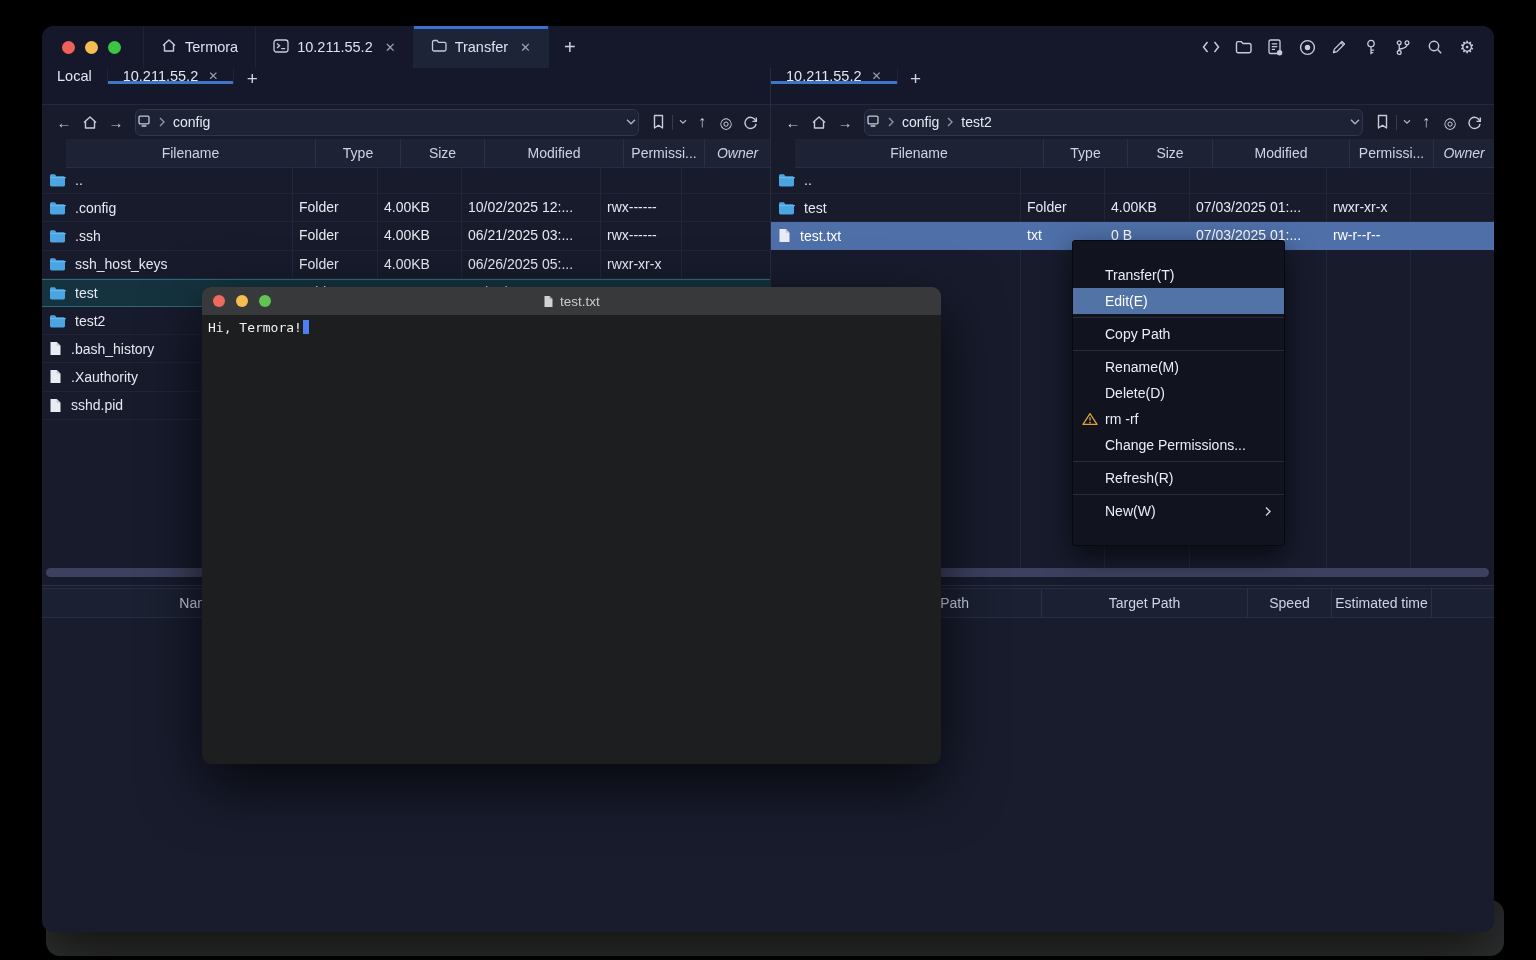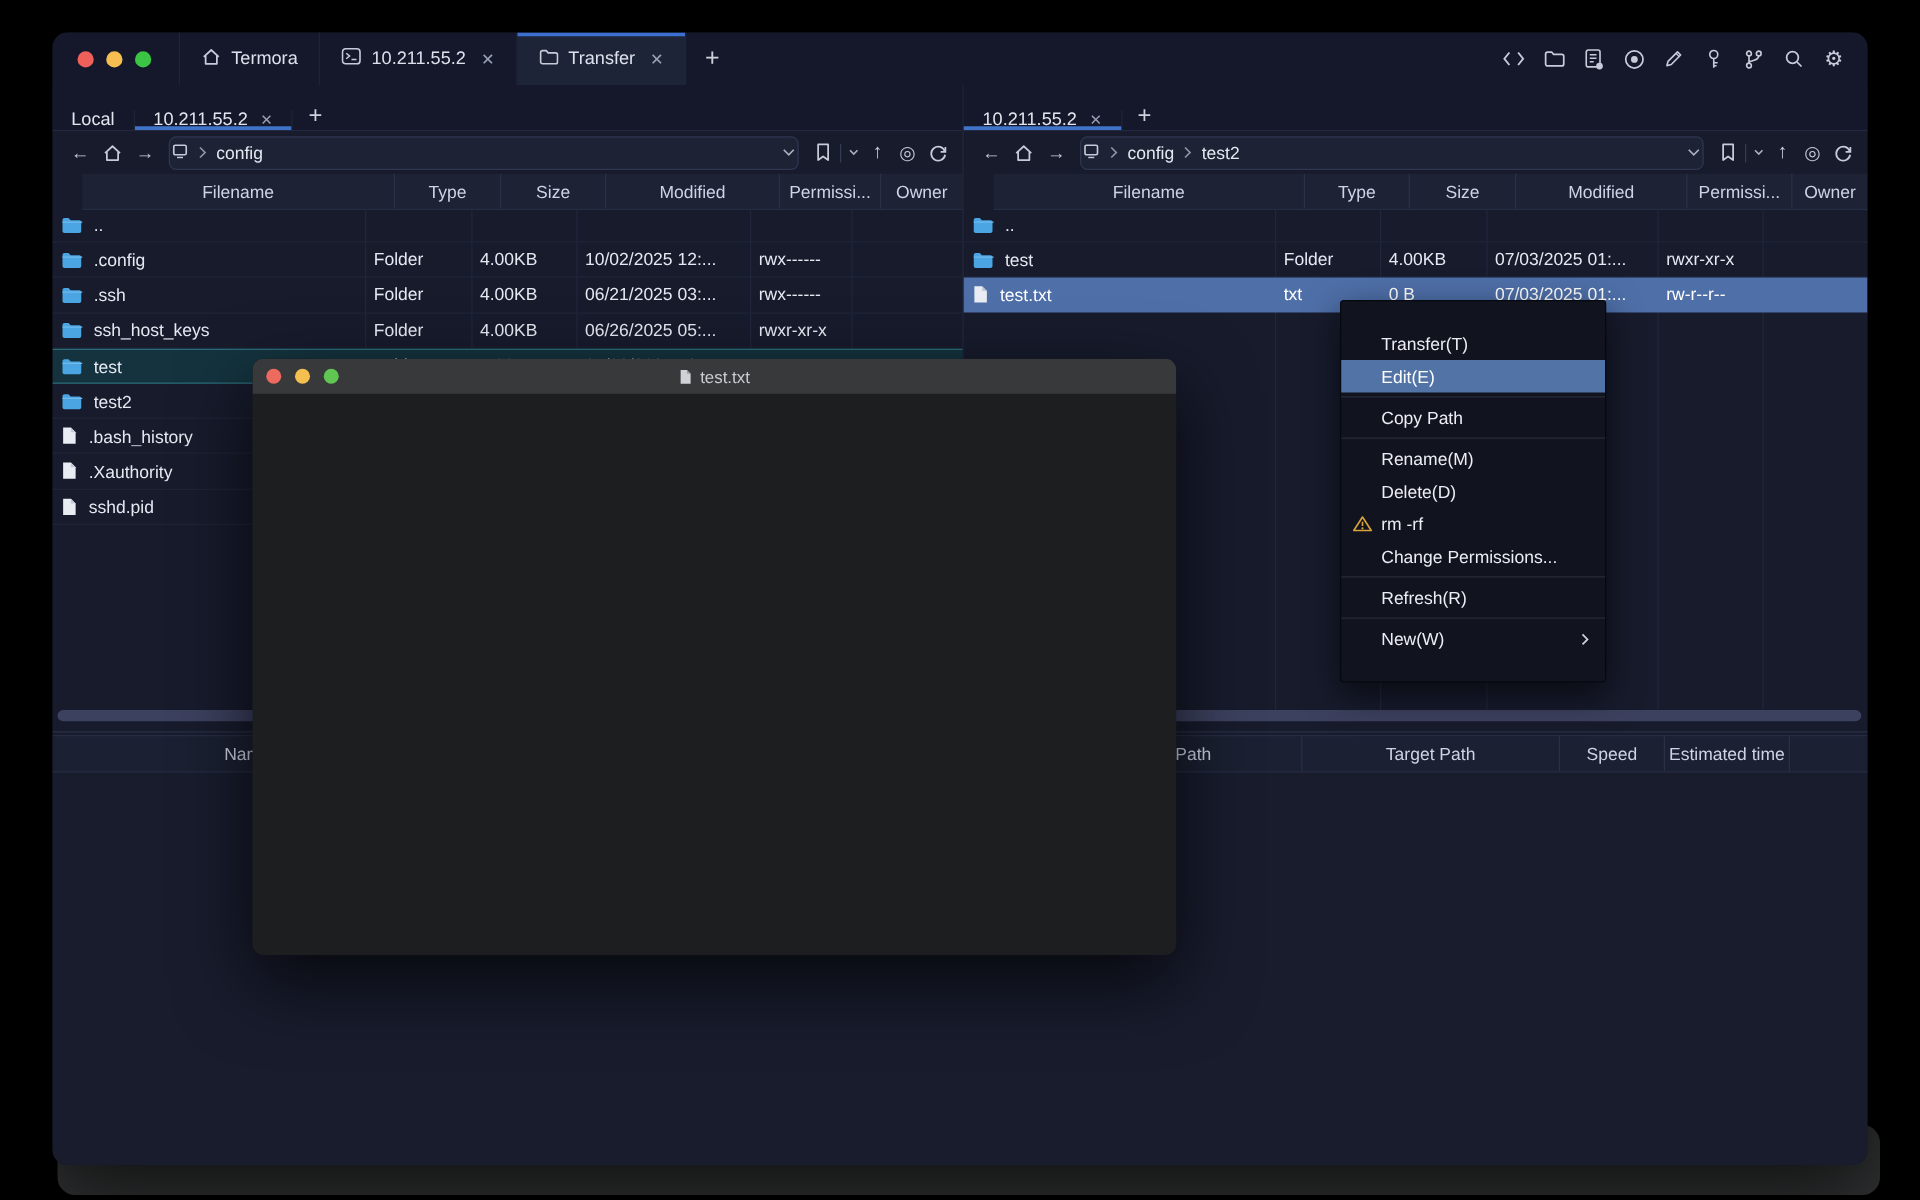--- a/index.html
+++ b/index.html
@@ -27,21 +27,21 @@
   .tab-plus{display:flex;align-items:center;padding:0 15px;color:#cdd1de;font-size:20px;font-weight:300;}
   .win-icons{margin-left:auto;display:flex;align-items:center;gap:14px;padding-right:18px;color:#c7cbd9;}
   .win-icons .wi{display:flex;align-items:center;justify-content:center;width:18px;height:18px;}
   .gear-glyph{font-size:17px;color:#c7cbd9;line-height:1;}
 
   
   .panels{position:absolute;top:42px;left:0;width:1452px;height:517px;display:flex;}
   .panel{position:relative;height:100%;background:#171b2c;}
   .panel.left{width:728px;border-right:1px solid #262b40;}
   .panel.right{width:723px;}
-  .ptabs{height:36px;display:flex;align-items:flex-end;background:#14182a;border-bottom:1px solid #232840;}
+  .ptabs{height:36px;display:flex;align-items:flex-start;background:#14182a;border-bottom:1px solid #232840;}
   .ptab{display:flex;align-items:center;gap:6px;padding:0 15px;font-size:14.5px;color:#e3e6ef;position:relative;border-right:1px solid #1e2336;}
   .ptab.active::after{content:"";position:absolute;bottom:0;left:0;right:0;height:3px;background:#3f74c9;}
   .ptab .tab-close{font-size:12px;}
   .ptab-plus{width:36px;display:flex;align-items:center;justify-content:center;color:#cdd1de;font-size:19px;font-weight:300;}
   .ptoolbar{height:34px;display:flex;align-items:center;gap:2px;padding:0 9px;}
   .nav-btn{width:26px;text-align:center;color:#c6cad8;font-size:15px;flex:0 0 auto;}
   .crumbbar{flex:1;height:25px;margin:0 6px 0 4px;background:#1d2235;border:1px solid #2f3652;border-radius:6px;
     display:flex;align-items:center;gap:7px;padding:0 1px;font-size:14px;color:#e6e9f2;}
   .crumb-caret{margin-left:auto;display:flex;align-items:center;}
   .tool-group{display:flex;align-items:center;gap:2px;}
@@ -49,21 +49,21 @@
   .tiny-sep{width:1px;height:15px;background:#343b56;margin:0 1px;}
   .glyph15{font-size:15px;line-height:1;color:#c6cad8;}
   .glyph16{font-size:16px;line-height:1;color:#c6cad8;}
 
   
   .fhead{height:28px;display:grid;background:#1d2235;border-bottom:1px solid #272d44;
     font-size:14px;color:#ced4e6;align-items:center;text-align:center;margin-left:24px;}
   .panel.left .fhead,.panel.left .frow{grid-template-columns:250px 85px 84px 139px 81px 1fr;}
   .panel.right .fhead,.panel.right .frow{grid-template-columns:249px 84px 85px 137px 84px 1fr;}
   .fhead .hcell{border-right:1px solid #2a3045;line-height:28px;overflow:hidden;white-space:nowrap;}
-  .fhead .hcell:last-child{border-right:none;}
+  .fhead .hcell:last-child{border-right:none;font-style:italic;}
   .fbody{position:absolute;top:98px;left:0;right:0;bottom:0;}
   .collines{position:absolute;top:0;bottom:16px;left:0;right:0;pointer-events:none;}
   .collines div{position:absolute;top:0;bottom:0;width:1px;background:#20263c;}
   .frow{position:relative;height:27.2px;display:grid;align-items:center;font-size:14px;color:#e6e9f2;
     border-bottom:1px solid #1f2437;}
   .fcell{padding:0 7px;display:flex;align-items:center;gap:9px;overflow:hidden;white-space:nowrap;}
   .fcell.plain{display:block;line-height:27px;}
   .frow.sel-teal{background:#14333f;border-top:1px solid #2a6b77;border-bottom:1px solid #2a6b77;height:26.2px;}
   .frow.sel-blue{background:#4e6fa8;color:#fff;border-bottom:none;}
   .hscroll{position:absolute;left:4px;right:5px;bottom:8px;height:9px;border-radius:5px;background:#3c415f;}
@@ -565,20 +565,21 @@
             <path d="M6.5 1v3h3" fill="#9aa0a6"></path>
           </svg>
         <span>test.txt</span>
       </div>
       <div class="e-lights">
         <span class="e-light red"></span>
         <span class="e-light yellow"></span>
         <span class="e-light green"></span>
       </div>
     </div>
+    <div class="e-body"><span>Hi, Termora!</span><span class="cursor"></span></div>
   </div>
 
   <div class="ctx">
     <div class="ctx-item">
         <span>Transfer(T)</span>
       </div>
     <div class="ctx-item hl">
         <span>Edit(E)</span>
       </div>
     <div class="ctx-sep"></div>

